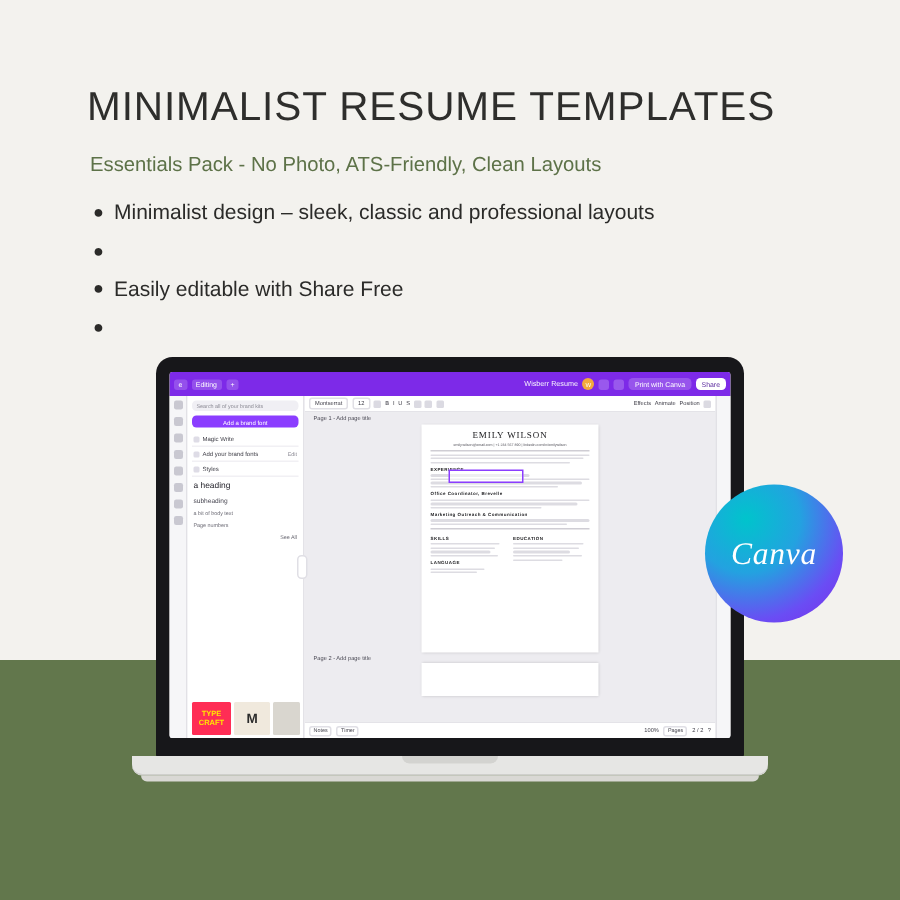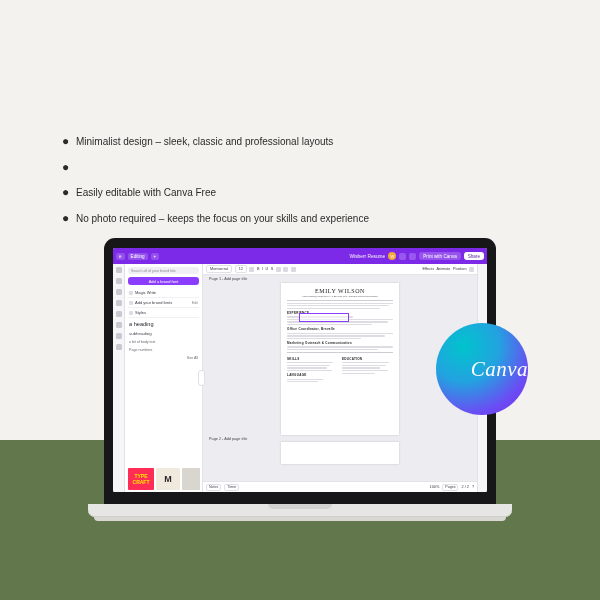--- a/index.html
+++ b/index.html
@@ -69,21 +69,21 @@
     margin-bottom: 6.5px;
   }
   .bullet .dot {
     width: 14px;
     flex: 0 0 14px;
     color: #2b2b29;
     font-size: 12px;
     line-height: 19px;
   }
   .bullet .btext {
-    font-size: 10px;
+    font-size: 14px;
     color: #2b2b29;
     line-height: 19px;
   }
 
   
   .laptop {
     position: absolute;
     left: 88px;
     top: 238px;
     width: 424px;
@@ -482,61 +482,62 @@
   
   .right-rail {
     width: 9px;
     background: #f6f6f8;
     border-left: 1px solid #e2e1e6;
   }
 
   
   .canva-badge {
     position: absolute;
-    left: 436px;
+    left: 470px;
     top: 323px;
     width: 92px;
     height: 92px;
     border-radius: 50%;
     background: radial-gradient(circle at 30% 25%, #00c4cc 0%, #23a2e0 38%, #6a4df4 72%, #7d2ae8 100%);
     display: flex;
     align-items: center;
-    justify-content: flex-end;
+    justify-content: center;
   }
   .canva-badge span {
     color: #ffffff;
     font-size: 21px;
     font-family: "Liberation Serif", serif;
     font-style: italic;
     letter-spacing: 0.5px;
   }
 </style>
 </head>
 <body>
 
 <div class="page">
 
   <div class="bottom-band"></div>
 
+  <div class="headline">MINIMALIST RESUME TEMPLATES</div>
+  <div class="subhead">Essentials Pack  - No Photo, ATS-Friendly, Clean Layouts</div>
 
   <div class="bullets">
     <div class="bullet">
       <span class="dot">●</span>
       <span class="btext">Minimalist design – sleek, classic and professional layouts</span>
     </div>
     <div class="bullet">
       <span class="dot">●</span>
     </div>
     <div class="bullet">
       <span class="dot">●</span>
-      <span class="btext">Easily editable with Canva Free</span>
+      <span class="btext">Easily editable with Share Free</span>
     </div>
     <div class="bullet">
       <span class="dot">●</span>
-      <span class="btext">No photo required – keeps the focus on your skills and experience</span>
     </div>
   </div>
 
   <div class="laptop">
     <div class="lid">
       <div class="screen">
 
         <div class="app-topbar">
           <div class="tb-left">
             <span class="tb-chip">e</span>

